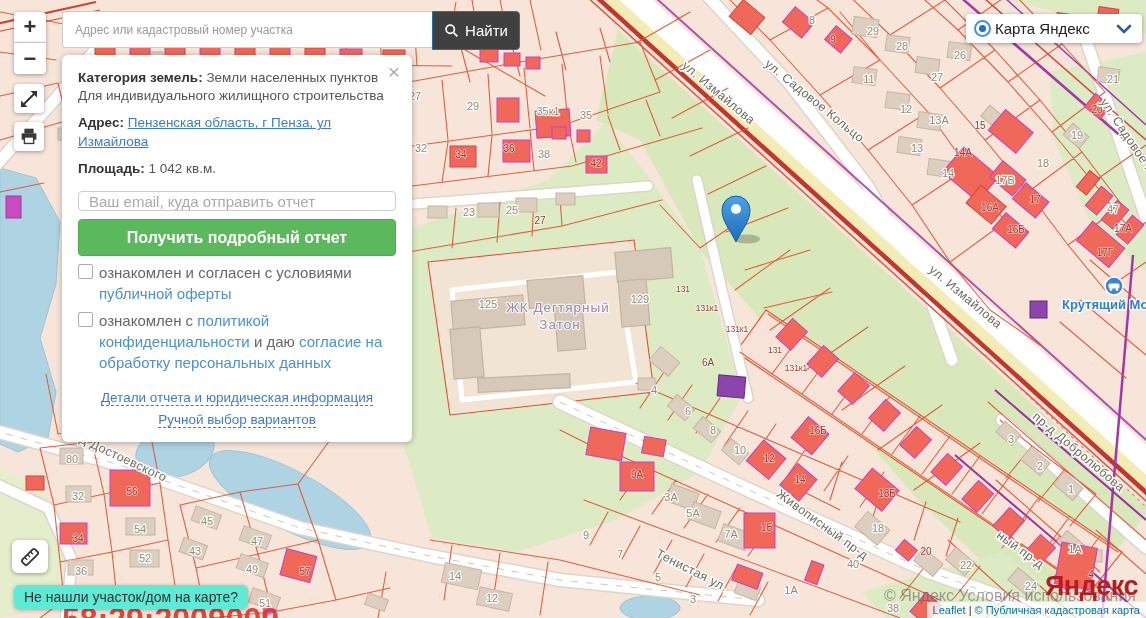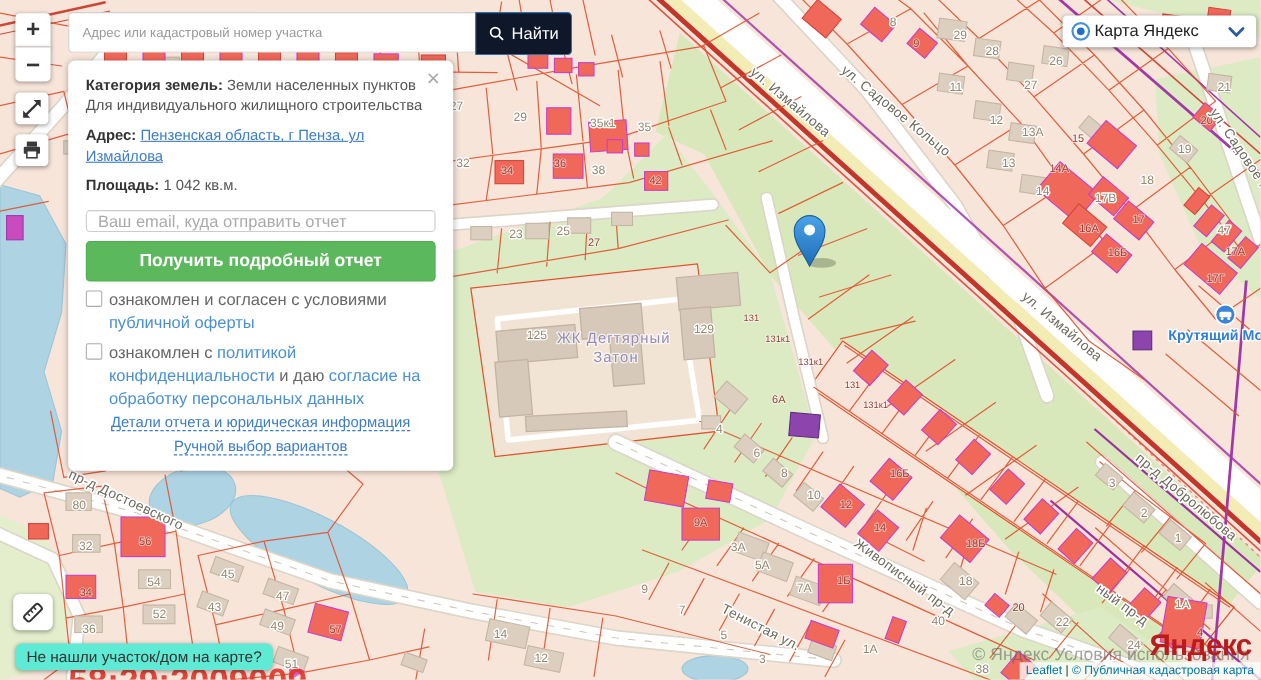--- a/index.html
+++ b/index.html
@@ -23,38 +23,38 @@
   #zoom-in{top:12px;border-radius:4px 4px 0 0;border-bottom:1px solid #d5d5d5;}
   #zoom-out{top:43px;border-radius:0 0 4px 4px;}
   #fullscreen-btn{left:14px;top:84px;width:30px;height:29px;}
   #print-btn{left:14px;top:122px;width:30px;height:29px;}
   #measure-btn{left:12px;top:540px;width:36px;height:33px;border-radius:6px;}
 
   .searchbar{position:absolute;left:62px;top:11px;display:flex;height:37px;}
   .searchbar input{width:370px;height:37px;border:1px solid #ccc;border-right:none;border-radius:4px 0 0 4px;
        padding:0 12px;font-size:12px;color:#333;outline:none;box-sizing:border-box;font-family:"Liberation Sans",sans-serif;}
   .searchbar input::placeholder{color:#9a9a9a;}
-  .search-btn{width:86px;height:37px;background:#0f172a;border:1px solid #2e6da4;border-radius:0 4px 4px 0;
+  .search-btn{width:86px;height:37px;background:#404040;border:1px solid #2e6da4;border-radius:0 4px 4px 0;
        color:#fff;font-size:15px;display:flex;align-items:center;justify-content:center;gap:6px;cursor:pointer;}
 
   .panel{position:absolute;left:62px;top:55px;width:350px;background:#fff;border-radius:6px;
        box-shadow:0 1px 6px rgba(0,0,0,.3);padding:14px 16px 12px 16px;box-sizing:border-box;font-size:13.5px;color:#555;}
   .panel .row{margin-bottom:9px;line-height:1.35;}
   .panel b{color:#333;}
   .panel a{color:#3b7dc8;text-decoration:underline;cursor:pointer;}
   .panel .close-x{position:absolute;right:12px;top:6px;font-size:21px;color:#aaa;cursor:pointer;line-height:1;}
   .panel input.email{width:100%;height:20px;border:1px solid #ccc;border-radius:4px;padding:0 10px;
        box-sizing:border-box;font-size:15px;margin:4px 0 8px 0;outline:none;font-family:"Liberation Sans",sans-serif;}
   .panel input.email::placeholder{color:#aaa;}
   .report-btn{width:100%;height:37px;background:#5cb85c;border:1px solid #4cae4c;border-radius:4px;color:#fff;
        font-size:16px;font-weight:bold;cursor:pointer;font-family:"Liberation Sans",sans-serif;}
   .cb-row{display:flex;gap:6px;font-size:15px;color:#666;line-height:1.4;margin-top:6px;}
   .cb{flex:0 0 13px;width:13px;height:13px;border:1px solid #adadad;border-radius:2px;background:#fff;margin-top:2px;cursor:pointer;}
   .cb-row a{color:#4a90d2;text-decoration:none;}
-  .panel .mid-links{text-align:center;line-height:1.6;font-size:13.5px;}
+  .panel .mid-links{text-align:center;margin-top:14px;line-height:1.6;font-size:13.5px;}
   .panel .mid-links a{text-decoration:none;border-bottom:1px dashed #3b7dc8;}
 
   .layer-switcher{position:absolute;left:966px;top:14px;width:176px;height:29px;background:#fff;border-radius:4px;
        box-shadow:0 1px 4px rgba(0,0,0,.35);display:flex;align-items:center;padding:0 10px 0 8px;box-sizing:border-box;cursor:pointer;}
   .radio-outer{width:13px;height:13px;border:2px solid #4a90d9;border-radius:50%;display:flex;align-items:center;justify-content:center;margin-right:4px;}
   .radio-dot{width:7px;height:7px;border-radius:50%;background:#1f6fd0;}
   .layer-label{font-size:15px;color:#222;flex:1;}
 
   .help-pill{position:absolute;left:14px;top:585px;background:#5eead4;border-radius:6px;box-shadow:0 1px 4px rgba(0,0,0,.3);
        padding:4px 10px;font-size:14px;color:#333;cursor:pointer;}

